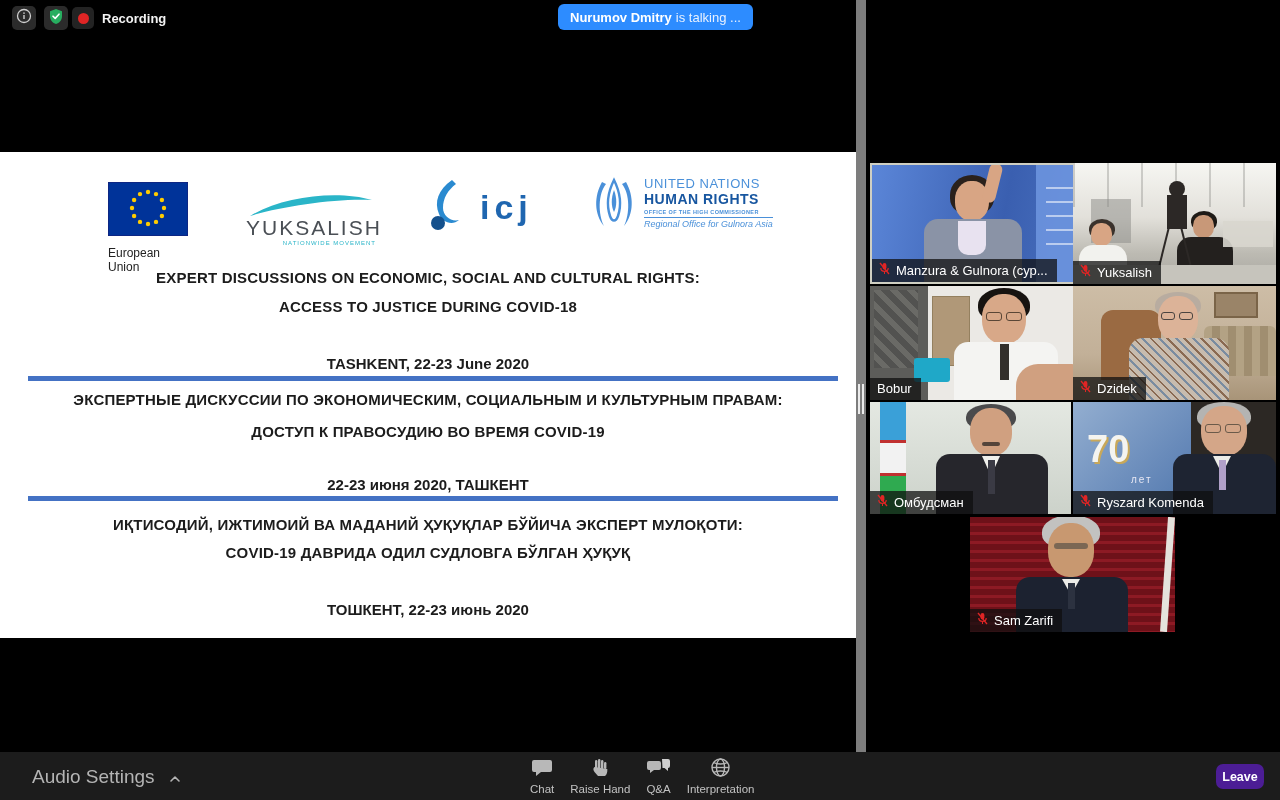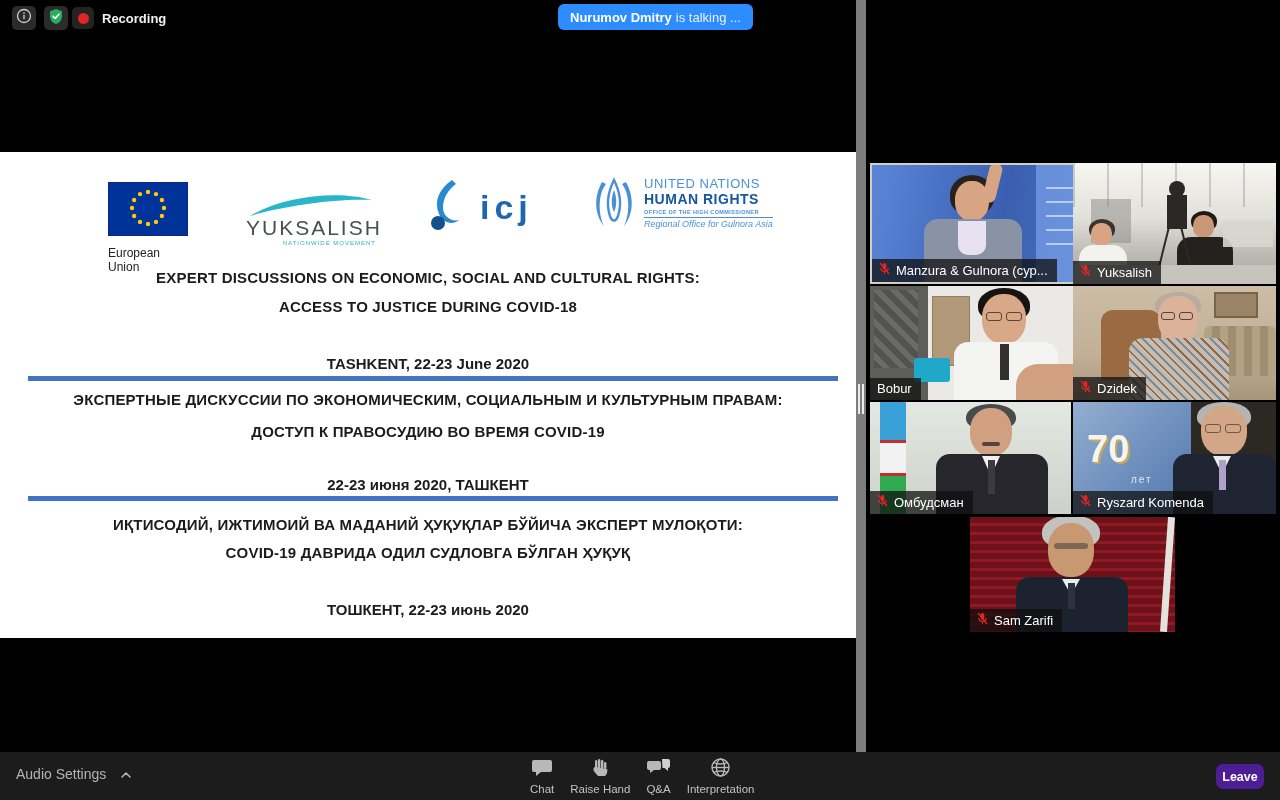--- a/index.html
+++ b/index.html
@@ -59,22 +59,22 @@
   .hair { position:absolute; border-radius:50% 50% 42% 42%; }
   .torso { position:absolute; border-radius:14px 14px 0 0; }
   .poster70 { position:absolute; left:0; top:0; width:58%; height:100%;
               background:linear-gradient(135deg,#93aed0 0%,#6487b8 70%,#4f77ac 100%); }
   .poster70 .big { position:absolute; left:14px; top:26px; font-size:38px; font-weight:bold;
                    color:#f4f4f0; text-shadow:2px 2px 0 #c8a85a; }
   .poster70 .small { position:absolute; left:58px; top:72px; font-size:10px; color:#e8e8f4; letter-spacing:2px; }
 
   
   .toolbar { position:absolute; left:0; top:752px; width:1280px; height:48px; background:#1c1c1c; }
-  .audio-settings { position:absolute; left:16px; top:14px; display:flex; align-items:center;
-                    gap:14px; color:#b4b4b4; font-size:14px; cursor:default; }
+  .audio-settings { position:absolute; left:32px; top:14px; display:flex; align-items:center;
+                    gap:14px; color:#b4b4b4; font-size:19px; cursor:default; }
   .tb-center { position:absolute; left:522px; top:3px; display:flex; }
   .tb-btn { display:flex; flex-direction:column; align-items:center; justify-content:center;
             gap:3px; padding:2px 8px; color:#c2c2c2; font-size:11.5px; }
   .leave-btn { position:absolute; right:16px; top:12px; width:48px; height:25px; background:#4c1d95;
                border:none; border-radius:7px; color:#fff; font-weight:bold; font-size:12.5px;
                font-family:"Liberation Sans", sans-serif; }
 </style>
 </head>
 <body>
 

